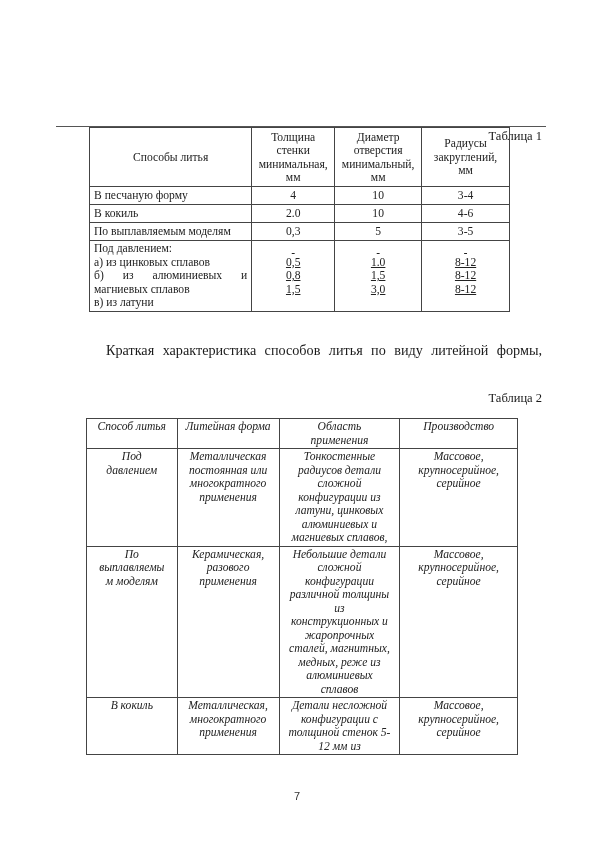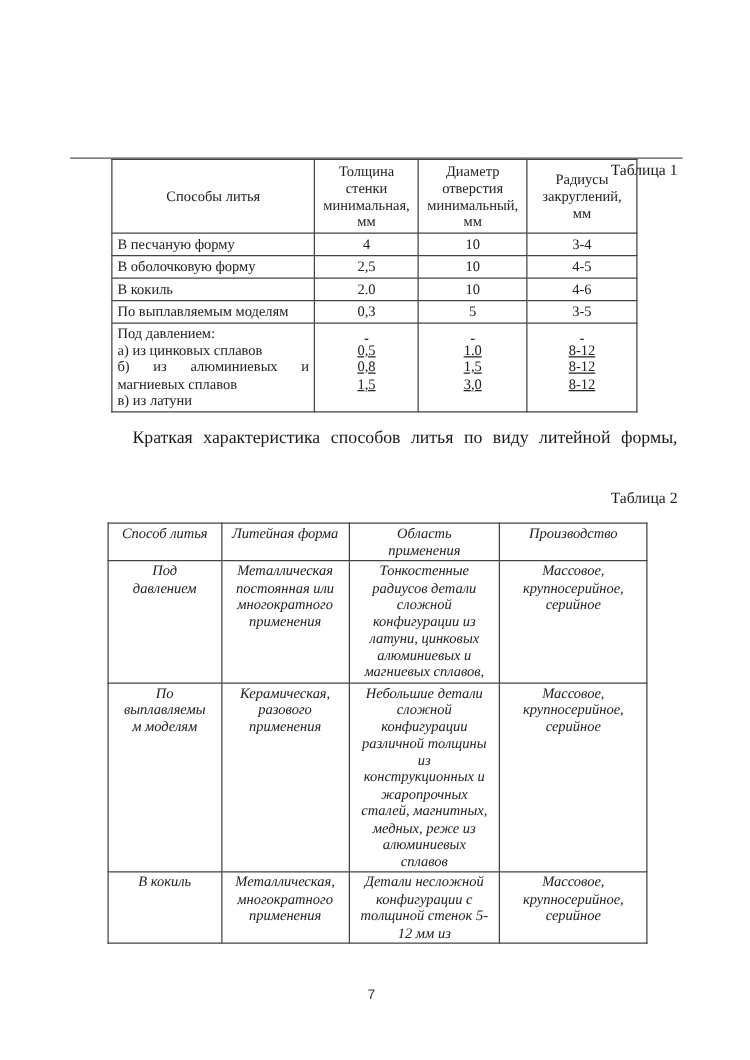--- a/index.html
+++ b/index.html
@@ -84,26 +84,20 @@
       <span class="block-line">мм</span>
     </th>
   </tr>
   <tr>
     <td>В песчаную форму</td>
     <td class="num">4</td>
     <td class="num">10</td>
     <td class="num">3-4</td>
   </tr>
   <tr>
-    <td>В оболочковую форму</td>
-    <td class="num">2,5</td>
-    <td class="num">10</td>
-    <td class="num">4-5</td>
-  </tr>
-  <tr>
     <td>В кокиль</td>
     <td class="num">2.0</td>
     <td class="num">10</td>
     <td class="num">4-6</td>
   </tr>
   <tr>
     <td>По выплавляемым моделям</td>
     <td class="num">0,3</td>
     <td class="num">5</td>
     <td class="num">3-5</td>

